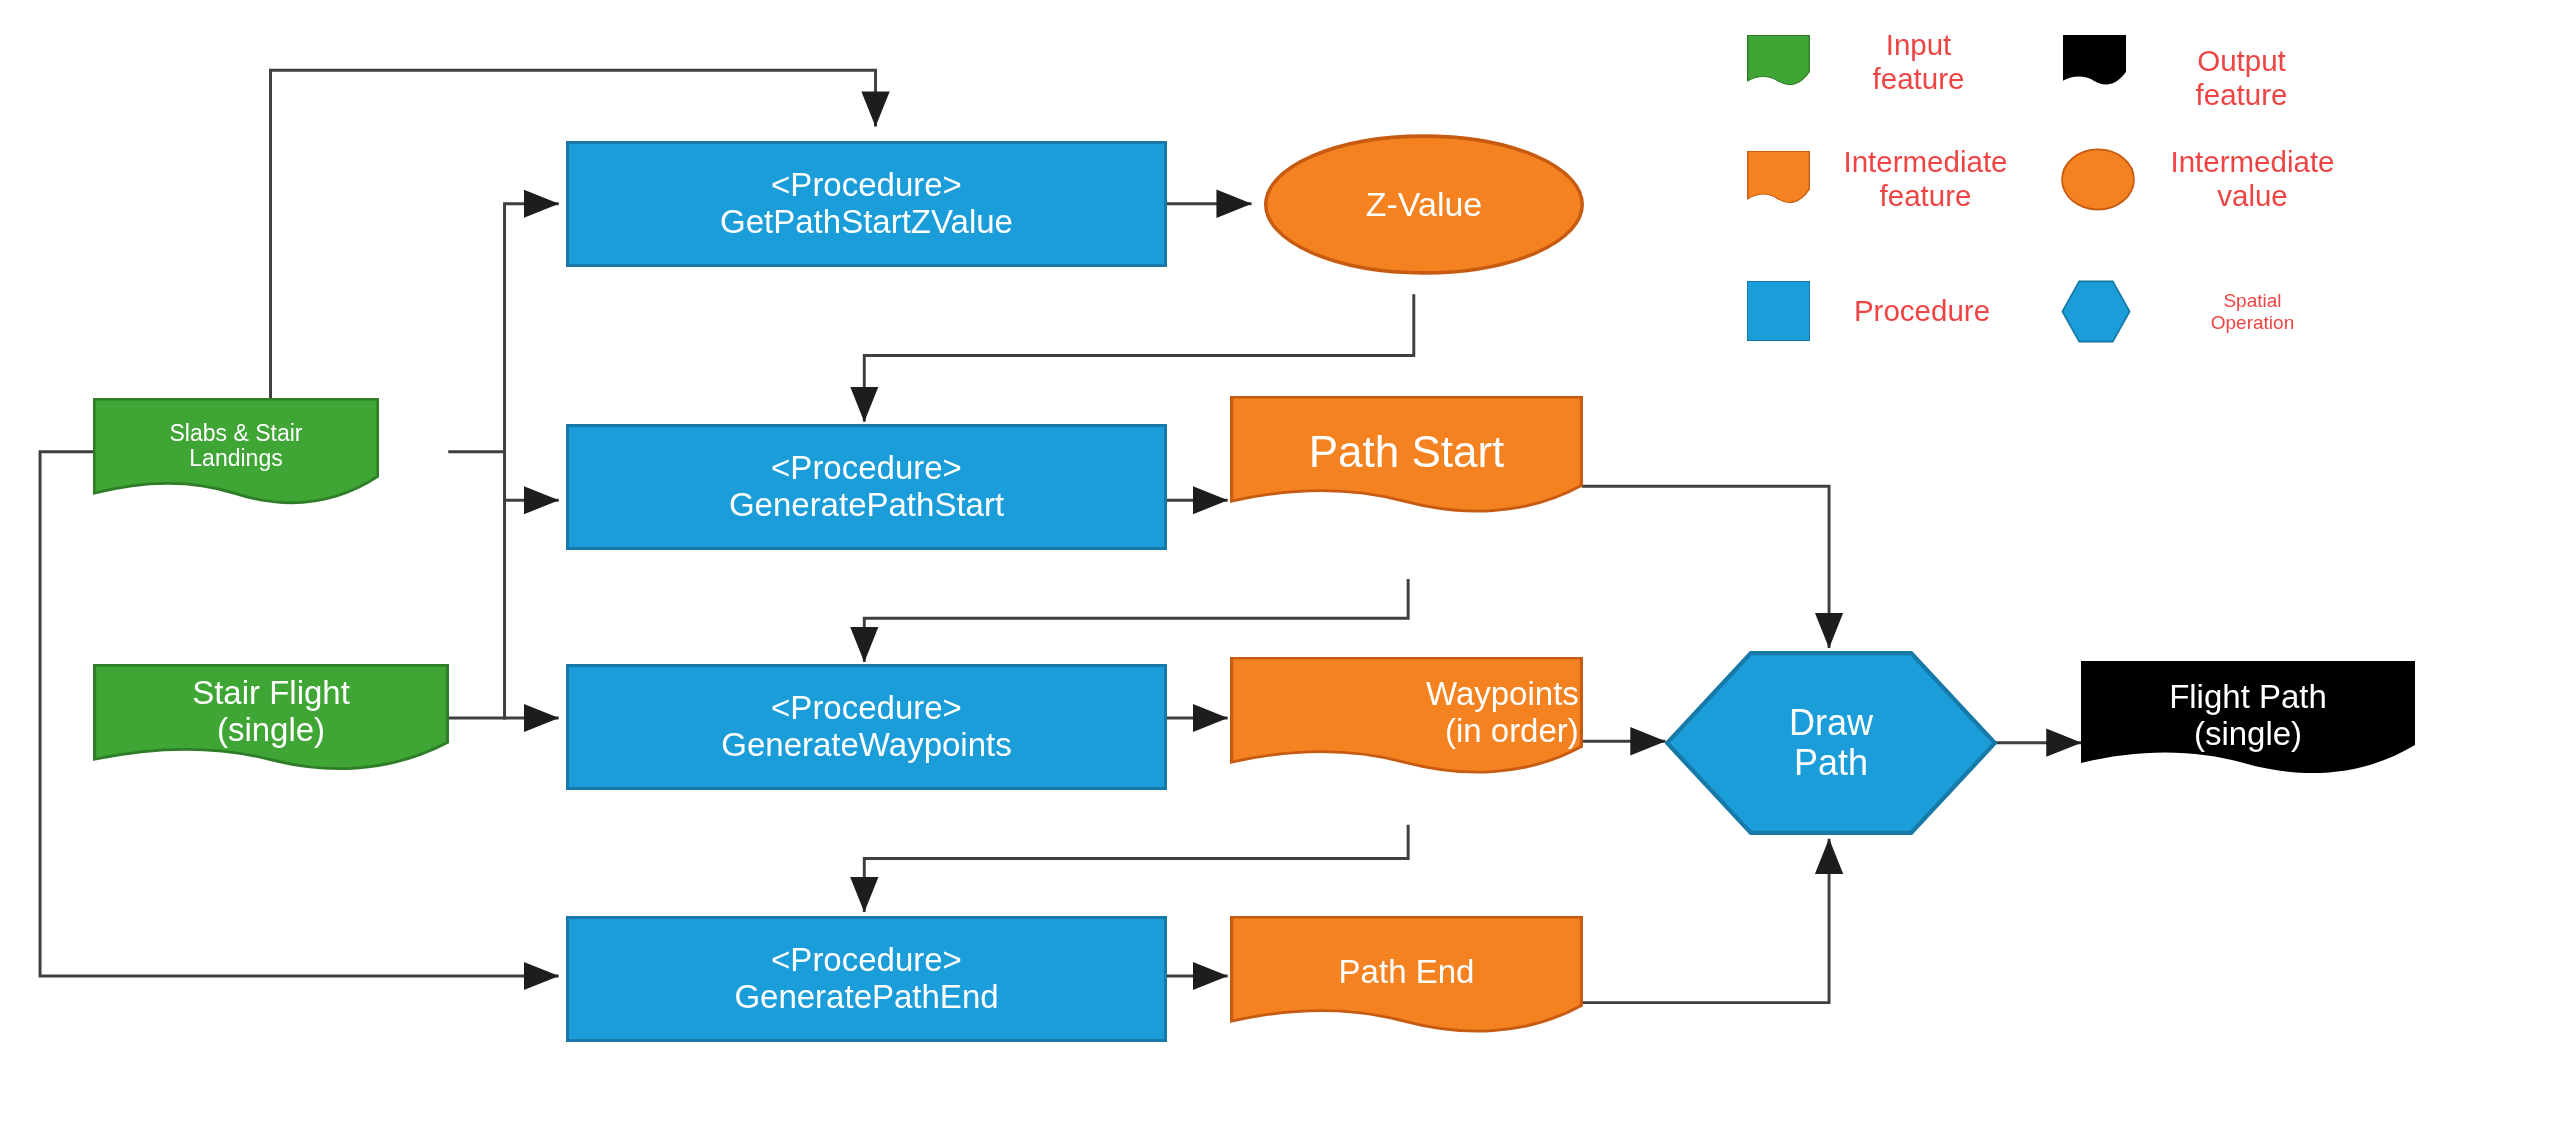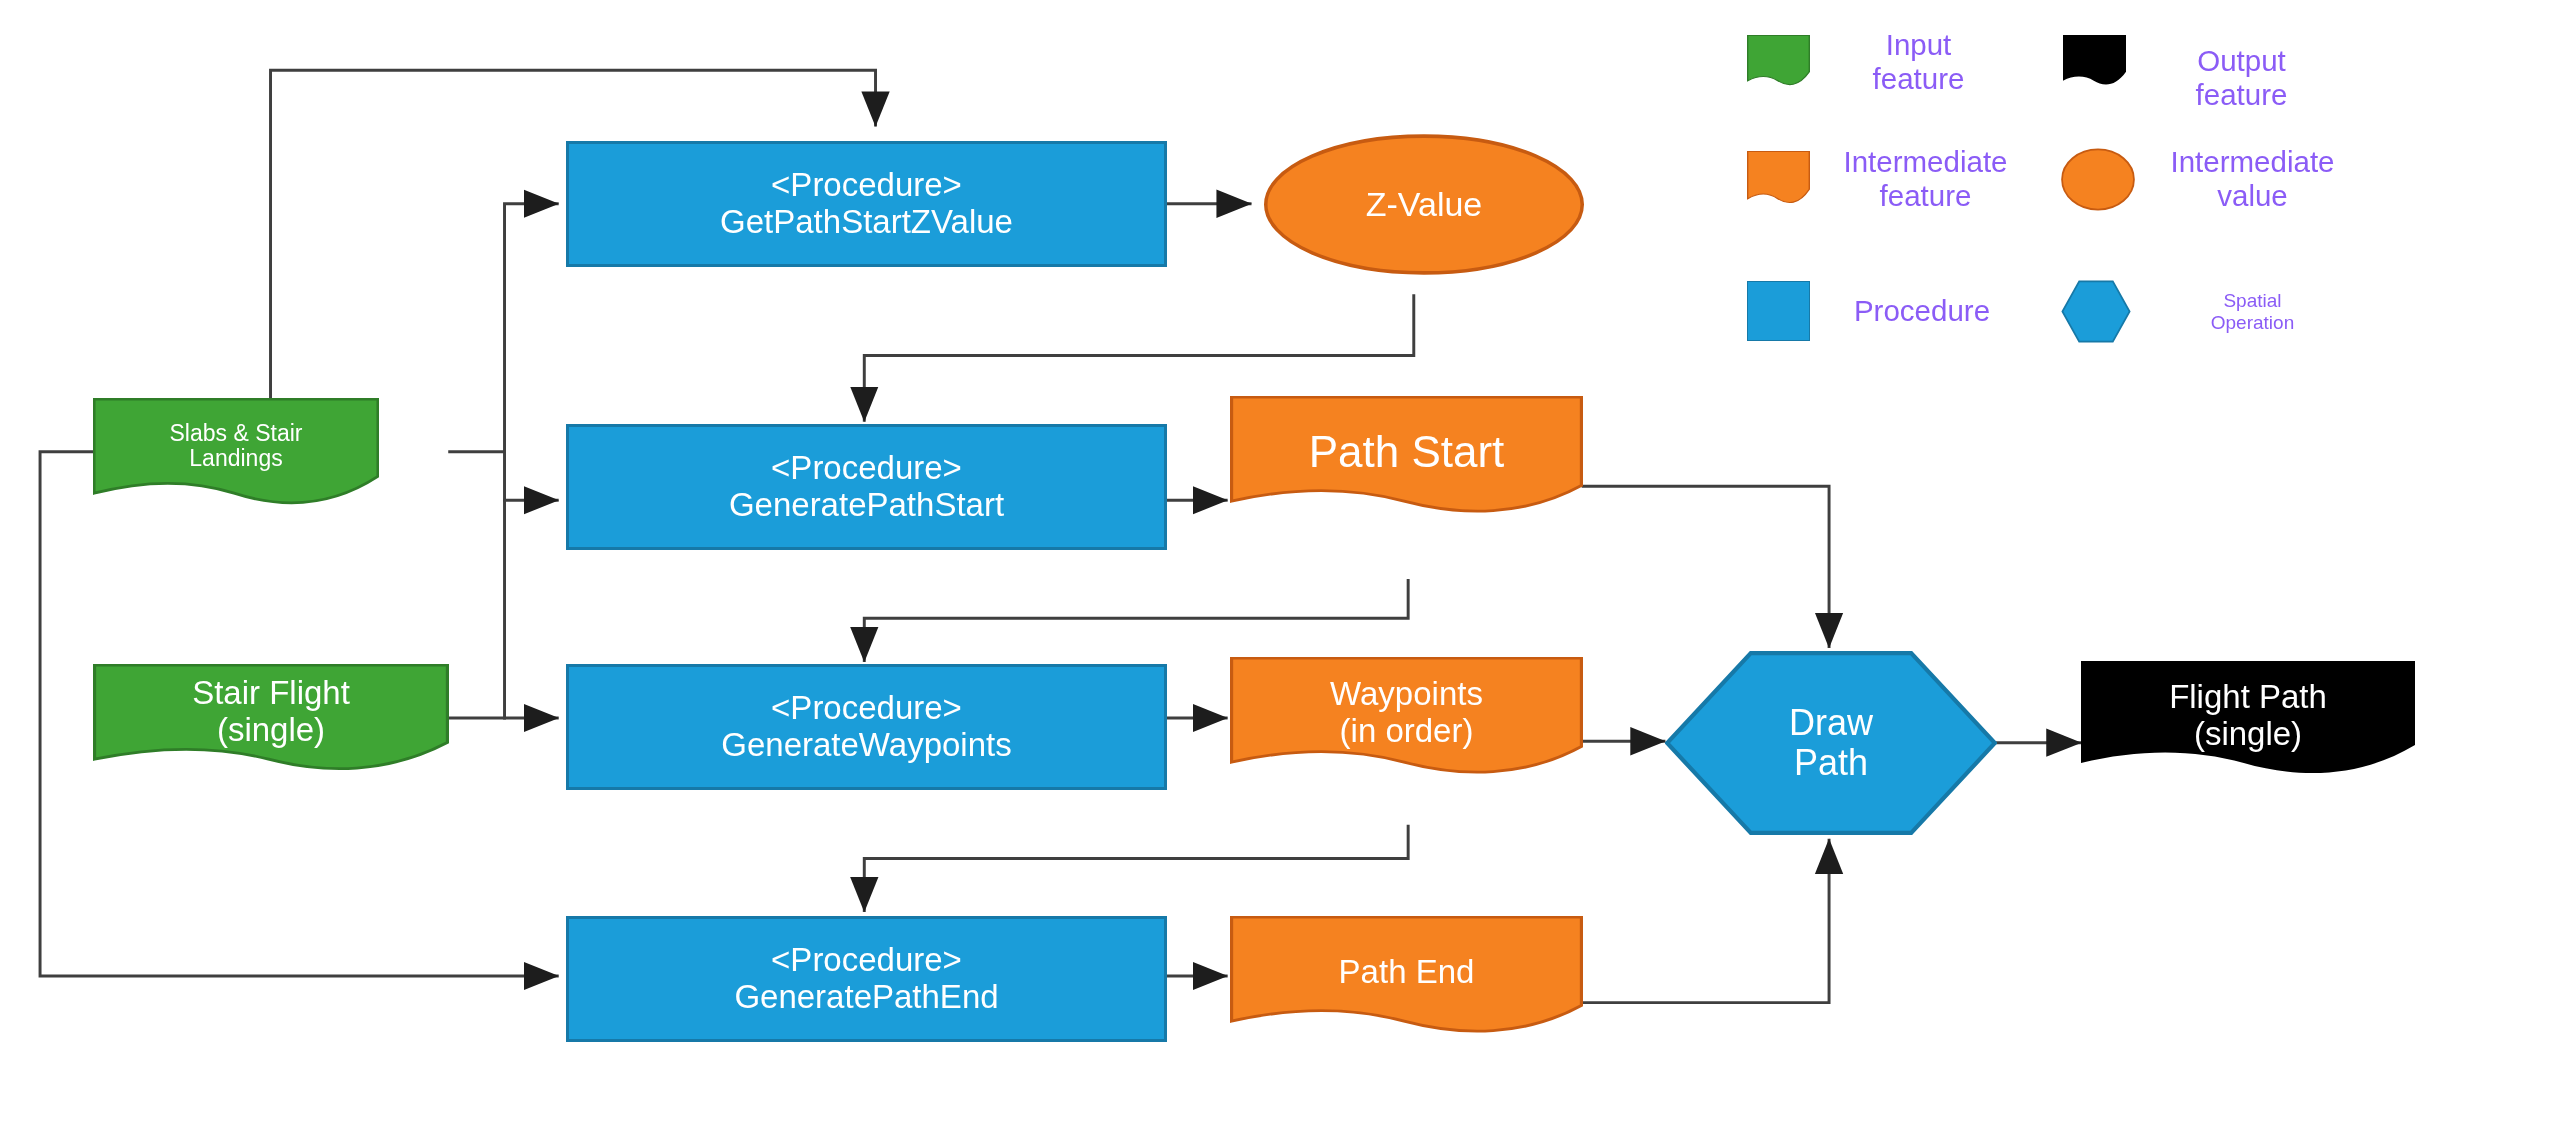--- a/index.html
+++ b/index.html
@@ -13,21 +13,21 @@
   #wires{position:absolute;left:0;top:0;width:2576px;height:1127px;}
   .node{position:absolute;display:flex;align-items:center;justify-content:center;
         text-align:center;color:#ffffff;line-height:1.12;z-index:3;}
   .node .lbl{position:relative;z-index:4;width:100%;padding:0 4.2px;box-sizing:border-box;}
   .shp{position:absolute;left:0;top:0;width:100%;height:100%;z-index:1;}
 
   
   .legend{position:absolute;z-index:5;}
   .lg-sw{position:absolute;}
   .lg-tx{position:absolute;display:flex;align-items:center;justify-content:center;
-         text-align:center;color:#8b5cf6;line-height:1.14;}
+         text-align:center;color:#ef4444;line-height:1.14;}
 </style>
 </head>
 <body>
 
 <div id="stage">
 
   <svg id="wires" viewBox="0 0 3666 1604" preserveAspectRatio="none">
     <defs>
       <marker id="ah" markerWidth="13" markerHeight="13" refX="11.4" refY="5.2" orient="auto" markerUnits="strokeWidth">
         <path d="M0,0.4 L12,5.2 L0,10 Z" fill="#1d1d1d"></path>
@@ -123,21 +123,21 @@
     <svg class="shp" viewBox="0 0 503 230" preserveAspectRatio="none">
       <path d="M2,2 L501,2 L501,158 C420,213 330,213 248,186 C172,161 92,161 2,186 Z" fill="#f58220" stroke="#c75b11" stroke-width="5"></path>
     </svg>
     <div class="lbl" style="white-space:pre-line;margin-top:-18px;">Path Start</div>
   </div>
 
   <div class="node" style="left:1230px;top:657px;width:353px;height:130px;font-size:33px;">
     <svg class="shp" viewBox="0 0 503 230" preserveAspectRatio="none">
       <path d="M2,2 L501,2 L501,158 C420,213 330,213 248,186 C172,161 92,161 2,186 Z" fill="#f58220" stroke="#c75b11" stroke-width="5"></path>
     </svg>
-    <div class="lbl" style="white-space:pre-line;margin-top:-18px;">Waypoints
+    <div class="lbl" style="white-space:pre-line;margin-top:-18px;text-align:right;">Waypoints
 (in order)</div>
   </div>
 
   <div class="node" style="left:1230px;top:916px;width:353px;height:130px;font-size:33px;">
     <svg class="shp" viewBox="0 0 503 230" preserveAspectRatio="none">
       <path d="M2,2 L501,2 L501,158 C420,213 330,213 248,186 C172,161 92,161 2,186 Z" fill="#f58220" stroke="#c75b11" stroke-width="5"></path>
     </svg>
     <div class="lbl" style="white-space:pre-line;margin-top:-18px;">Path End</div>
   </div>
 

